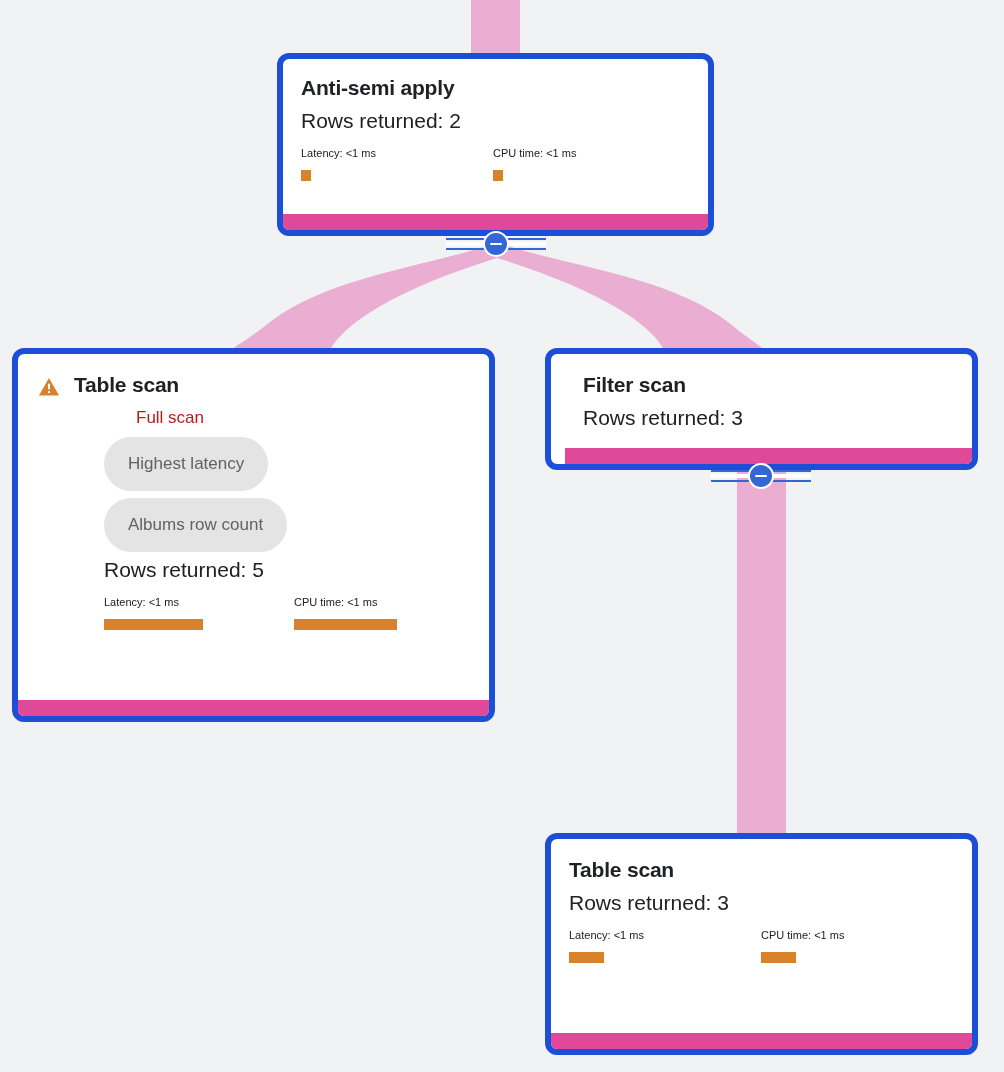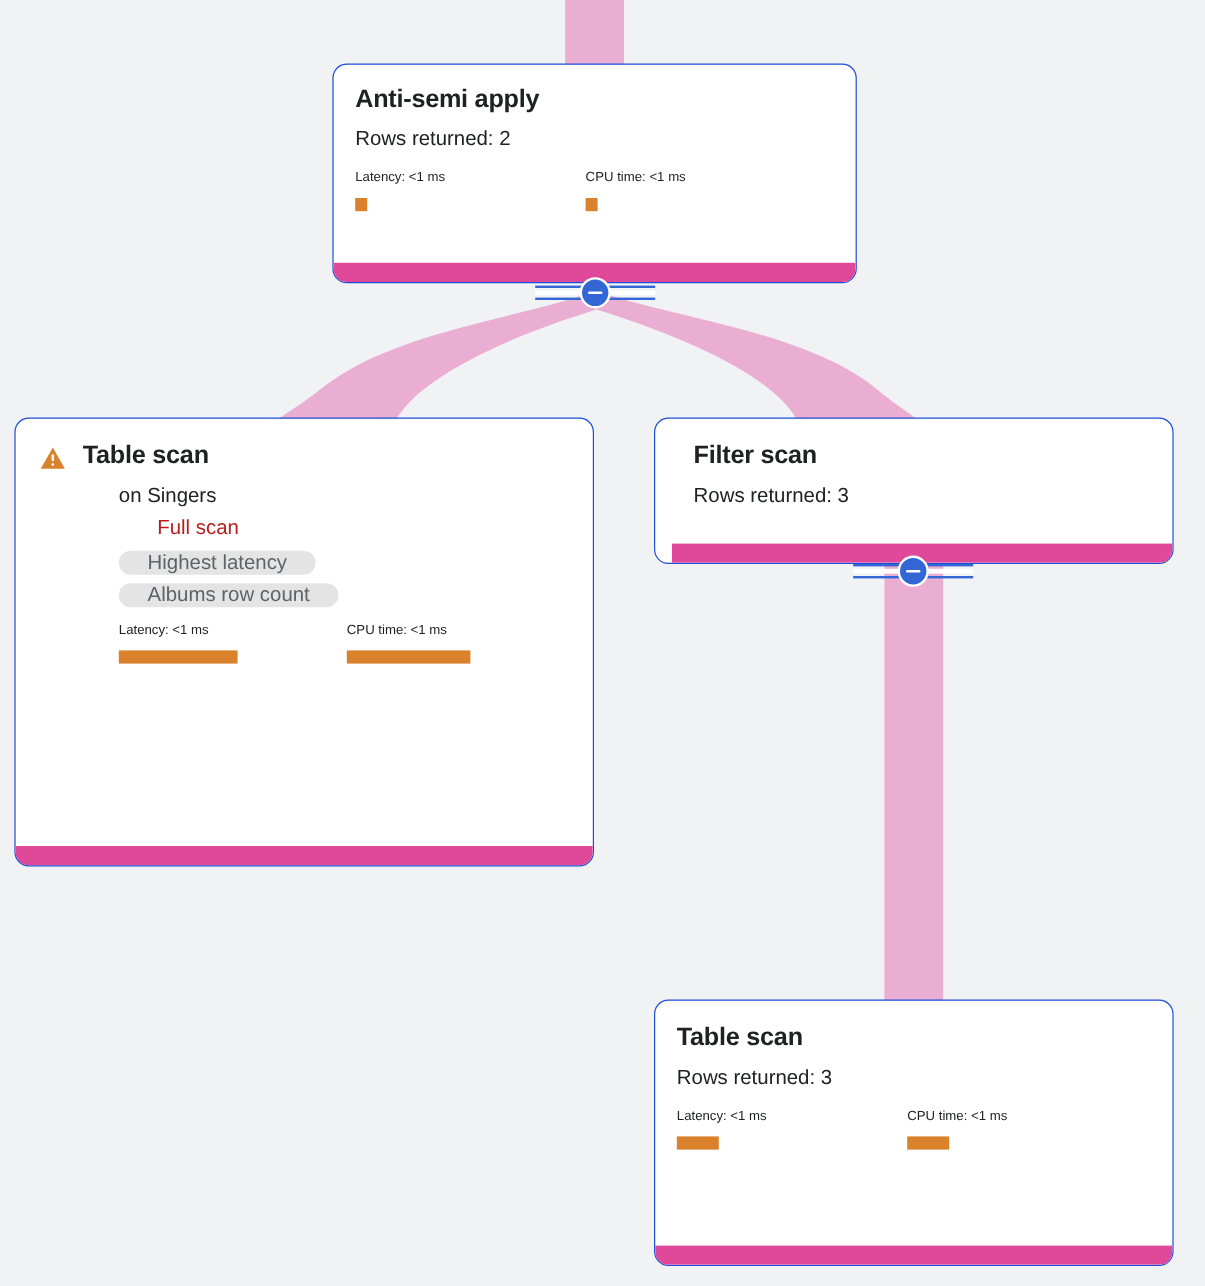--- a/index.html
+++ b/index.html
@@ -31,21 +31,21 @@
     width: 1004px;
     height: 1072px;
     z-index: 1;
   }
 
   
   .node {
     position: absolute;
     z-index: 2;
     background: #ffffff;
-    border: 1px solid #1d4ed8;
+    border: 6px solid #1d4ed8;
     border-radius: 12px;
     box-sizing: border-box;
     overflow: hidden;
     display: flex;
     flex-direction: column;
   }
   .node-body {
     flex: 1 1 auto;
     padding: 16px 18px 10px 18px;
     box-sizing: border-box;
@@ -82,41 +82,41 @@
     font-size: 17px;
     color: #202124;
     line-height: 27px;
     white-space: nowrap;
   }
   .node-sub.muted {
     color: #b91c1c;
     margin-left: 32px;
   }
   .rows-line {
-    font-size: 17px;
+    font-size: 21px;
     color: #202124;
     line-height: 27px;
     white-space: nowrap;
   }
 
   
   .chips {
     margin: 6px 0 4px 0;
     display: flex;
     flex-direction: column;
     align-items: flex-start;
     gap: 7px;
   }
   .chip {
     background: #e4e4e4;
     color: #5f6368;
     border-radius: 999px;
     font-size: 17px;
     line-height: 20px;
-    padding: 0 24px;
+    padding: 17px 24px;
     white-space: nowrap;
   }
 
   
   .metrics {
     display: flex;
     margin-top: 8px;
   }
   .metric {
     box-sizing: border-box;
@@ -248,26 +248,26 @@
     <div class="node-body" style="padding:18px 18px 10px 20px;">
       <div class="node-title-row">
         <svg class="warn-icon" viewBox="0 0 24 24">
           <path d="M12 2.2 L23 21.4 L1 21.4 Z" fill="#d9822b"></path>
           <rect x="10.9" y="8.2" width="2.2" height="6.4" rx="1" fill="#ffffff"></rect>
           <circle cx="12" cy="17.6" r="1.25" fill="#ffffff"></circle>
         </svg>
         <div class="node-title">Table scan</div>
       </div>
       <div style="padding-left:66px;">
-        <div class="node-sub">on Singers</div>
         <div class="node-sub muted">Full scan</div>
         <div class="chips">
           <div class="chip">Highest latency</div>
           <div class="chip">Albums row count</div>
         </div>
+        <div class="rows-line">Rows returned: 5</div>
         <div class="metrics">
           <div class="metric" style="width:190px;">
             <div class="metric-label">Latency: &lt;1 ms</div>
             <div class="metric-bar" style="width:99px;"></div>
           </div>
           <div class="metric">
             <div class="metric-label">CPU time: &lt;1 ms</div>
             <div class="metric-bar" style="width:103px;"></div>
           </div>
         </div>

